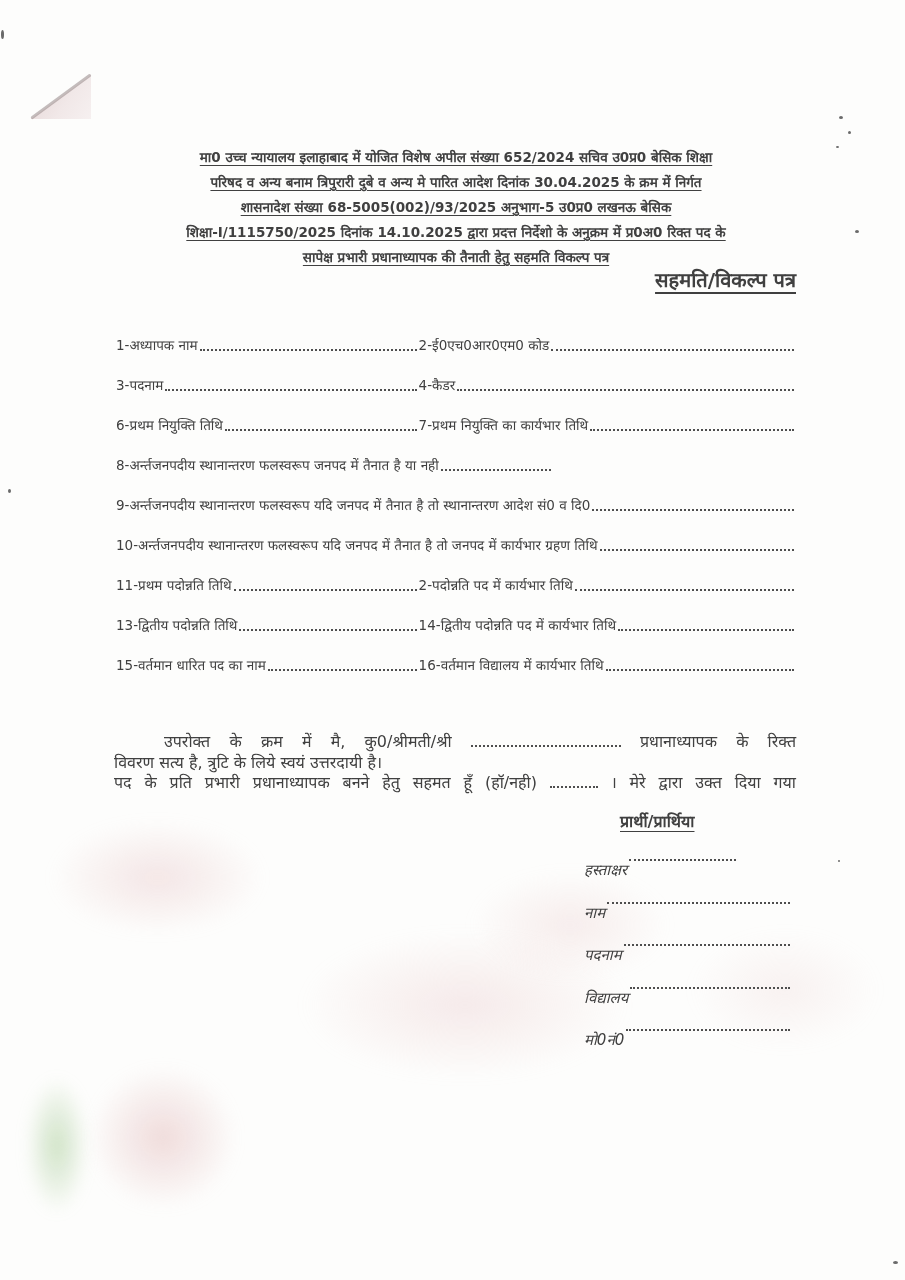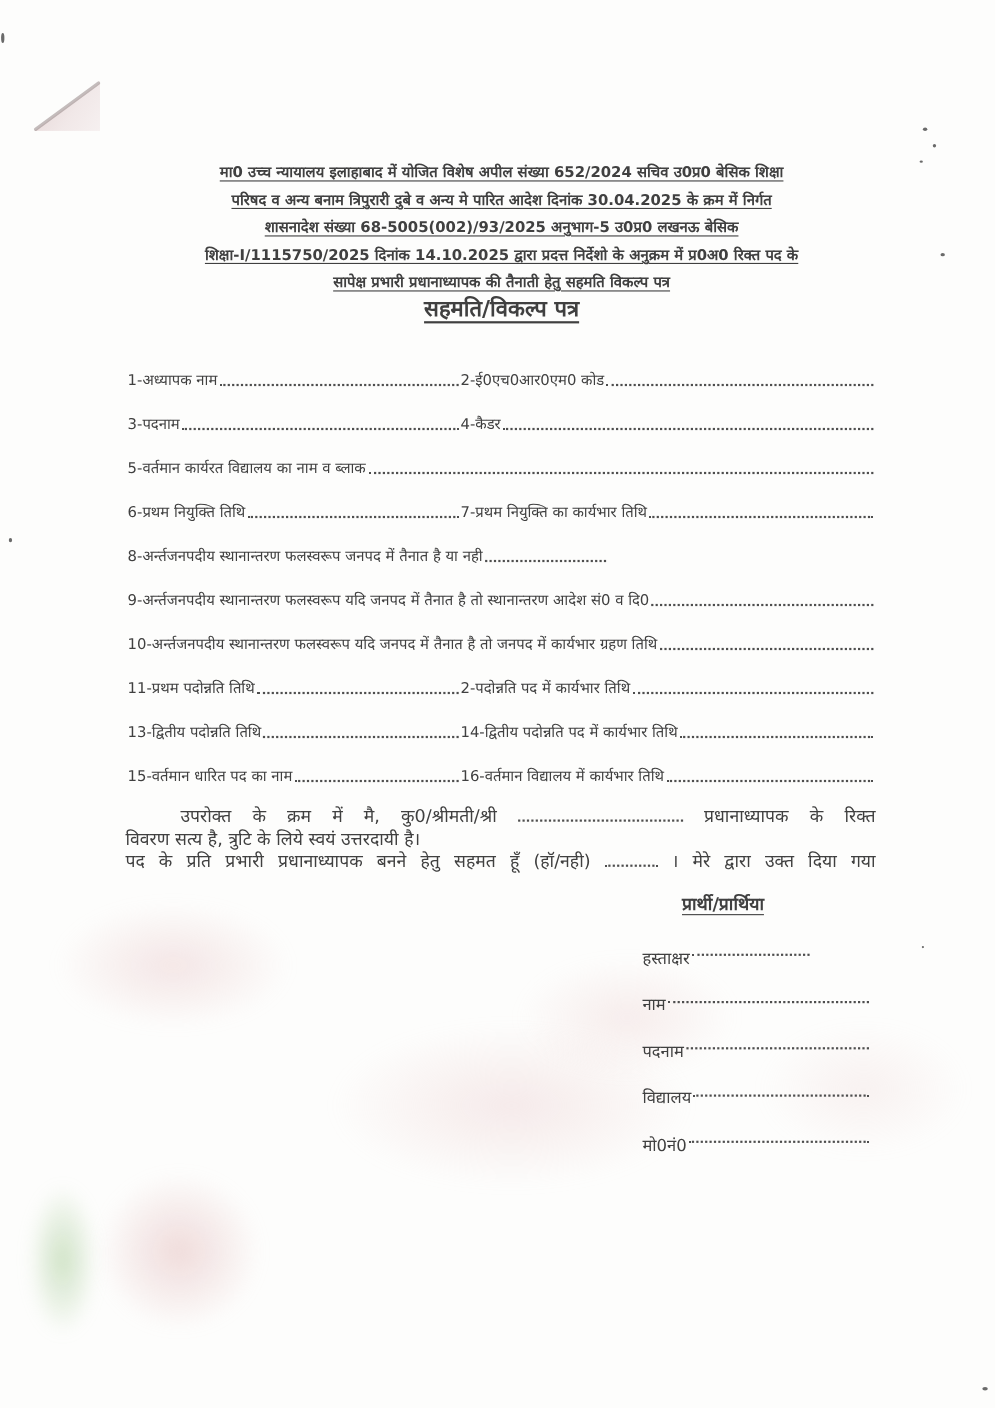--- a/index.html
+++ b/index.html
@@ -30,21 +30,21 @@
   #sm6 { left:690px; top:930px;  width:190px; height:120px; background:radial-gradient(ellipse,rgba(233,202,202,.22),rgba(233,202,202,0) 70%); }
   .speck { position:absolute; background:#6a6a6a; border-radius:50%; }
 
   
   .header {
     position:absolute; top:145px; left:116px; width:680px;
     text-align:center; font-weight:bold; font-size:13.5px; line-height:25px;
   }
   .hline { text-decoration:underline; text-decoration-thickness:1px; text-underline-offset:3px; }
 
-  .title { position:absolute; top:266px; left:116px; width:680px; text-align:center; font-size:20px; font-weight:bold; }
+  .title { position:absolute; top:266px; left:116px; width:680px; text-align:right; font-size:20px; font-weight:bold; }
   .title span { text-decoration:underline; text-decoration-thickness:1.5px; text-underline-offset:5px; }
 
   
   .fields { position:absolute; top:331px; left:116px; width:680px; font-size:13.5px; }
   .frow { display:flex; align-items:flex-end; height:23px; margin-bottom:17px; overflow:hidden; }
   .fcol { display:flex; flex:1 1 0; align-items:flex-end; min-width:0; }
   .fcol.first { flex:0 0 44.5%; }
   .lbl { white-space:nowrap; flex:0 0 auto; }
   .dots { flex:1 1 auto; min-width:0; height:0; border-bottom:2px dotted #4e4e4e; margin:0 2px 3px 2px; }
   .dots.fixed { flex:0 0 auto; }
@@ -56,21 +56,21 @@
   .dline.indent { text-indent:50px; }
   .dline.plain { text-align:left; text-align-last:left; }
   .idots { display:inline-block; height:11px; border-bottom:2px dotted #4e4e4e; }
   .idots.d1 { width:150px; }
   .idots.d2 { width:48px; }
 
   
   .sig { position:absolute; left:584px; top:810px; font-size:15px; }
   .sig-head { margin-left:36px; font-weight:bold; font-size:16px; }
   .sig-head span { text-decoration:underline; text-underline-offset:4px; }
-  .sig-line { display:flex; align-items:center; width:208px; height:21px; margin-top:21.5px; }
+  .sig-line { display:flex; align-items:flex-start; width:208px; height:21px; margin-top:21.5px;font-style:italic; }
   .sig-line.short { width:154px; }
   .sig-line:first-of-type { margin-top:27px; }
 </style>
 </head>
 <body>
 
 <div class="page">
 
   <div class="tri"></div>
   <div class="tri-edge"></div>
@@ -116,26 +116,20 @@
         <div class="fcol first">
           <span class="lbl">3-पदनाम</span>
           <span class="dots"></span>
         </div>
         <div class="fcol">
           <span class="lbl">4-कैडर</span>
           <span class="dots"></span>
         </div>
       </div>
       <div class="frow">
-        <div class="fcol">
-          <span class="lbl">5-वर्तमान कार्यरत विद्यालय का नाम व ब्लाक</span>
-          <span class="dots"></span>
-        </div>
-      </div>
-      <div class="frow">
         <div class="fcol first">
           <span class="lbl">6-प्रथम नियुक्ति तिथि</span>
           <span class="dots"></span>
         </div>
         <div class="fcol">
           <span class="lbl">7-प्रथम नियुक्ति का कार्यभार तिथि</span>
           <span class="dots"></span>
         </div>
       </div>
       <div class="frow">

